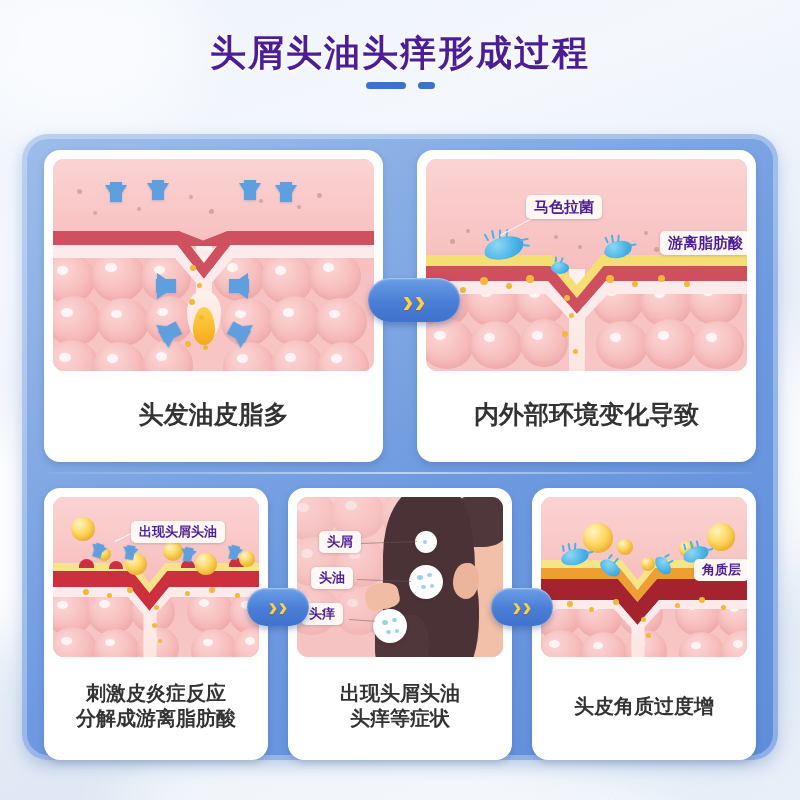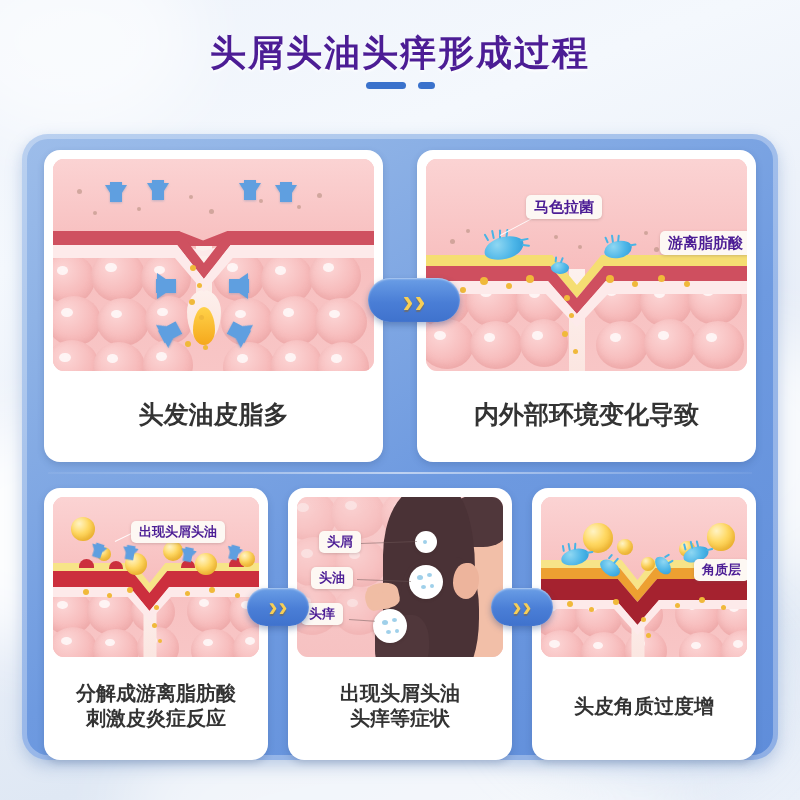--- a/index.html
+++ b/index.html
@@ -553,22 +553,22 @@
             <div class="dot-y" style="left:182px;top:96px;width:5px;height:5px;"></div>
             <div class="dot-y" style="left:101px;top:108px;width:5px;height:5px;"></div>
             <div class="dot-y" style="left:99px;top:126px;width:5px;height:5px;"></div>
             <div class="dot-y" style="left:105px;top:142px;width:4px;height:4px;"></div>
 
             <div class="leader" style="left:62px;top:44px;width:46px;transform:rotate(-26deg);"></div>
             <div class="chip chip-sm" style="left:78px;top:24px;">出现头屑头油</div>
           </div>
         </div>
         <div class="card-caption">
+          <div>刺激皮炎症反应</div>
           <div>分解成游离脂肪酸</div>
-          <div>刺激皮炎症反应</div>
         </div>
       </div>
 
       <div class="card">
         <div class="card-img">
           <div class="scalp-bg">
 
             <div class="cells" style="top:0;opacity:.55">
               <div class="cell" style="left:-14px;top:-6px;width:54px;height:50px;"></div>
               <div class="cell" style="left:34px;top:-8px;width:54px;height:50px;"></div>

